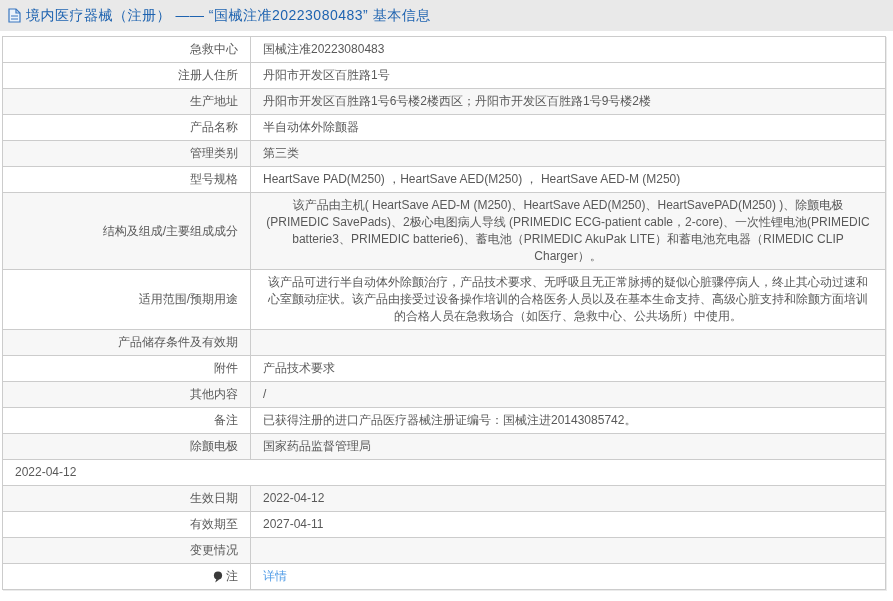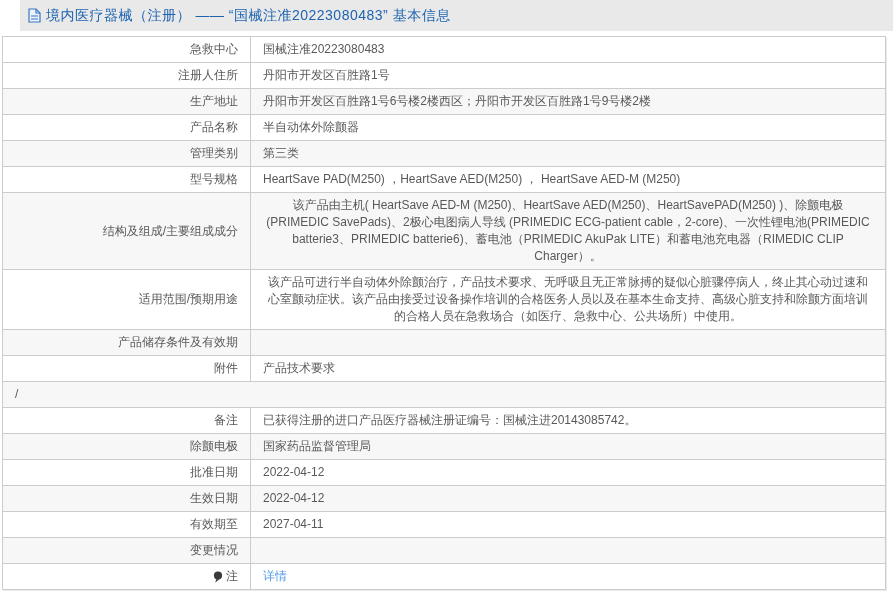--- a/index.html
+++ b/index.html
@@ -8,21 +8,20 @@
     font-family:"Liberation Sans","DejaVu Sans",sans-serif;
     -webkit-font-smoothing:antialiased;
   }
   .page-header{
     background:#e9e9e9;
     height:31px;
     display:flex;
     align-items:center;
     padding-left:8px;
     gap:5px;
-    margin-left:20px;
   }
   .doc-icon{display:inline-flex;align-items:center;}
   .page-title{
     color:#1e63b0;
     font-size:14px;
     letter-spacing:0.5px;
   }
   .info-table{
     margin:5px 0 0 2px;
     width:884px;
@@ -156,20 +155,23 @@
     </div>
     <div class="row">
       <div class="cell label">
         <span>附件</span>
       </div>
       <div class="cell value">
         <span>产品技术要求</span>
       </div>
     </div>
     <div class="row alt">
+      <div class="cell label">
+        <span>其他内容</span>
+      </div>
       <div class="cell value">
         <span>/</span>
       </div>
     </div>
     <div class="row">
       <div class="cell label">
         <span>备注</span>
       </div>
       <div class="cell value">
         <span>已获得注册的进口产品医疗器械注册证编号：国械注进20143085742。</span>
@@ -177,23 +179,20 @@
     </div>
     <div class="row alt">
       <div class="cell label">
         <span>除颤电极</span>
       </div>
       <div class="cell value">
         <span>国家药品监督管理局</span>
       </div>
     </div>
     <div class="row">
-      <div class="cell label">
-        <span>批准日期</span>
-      </div>
       <div class="cell value">
         <span>2022-04-12</span>
       </div>
     </div>
     <div class="row alt">
       <div class="cell label">
         <span>生效日期</span>
       </div>
       <div class="cell value">
         <span>2022-04-12</span>

